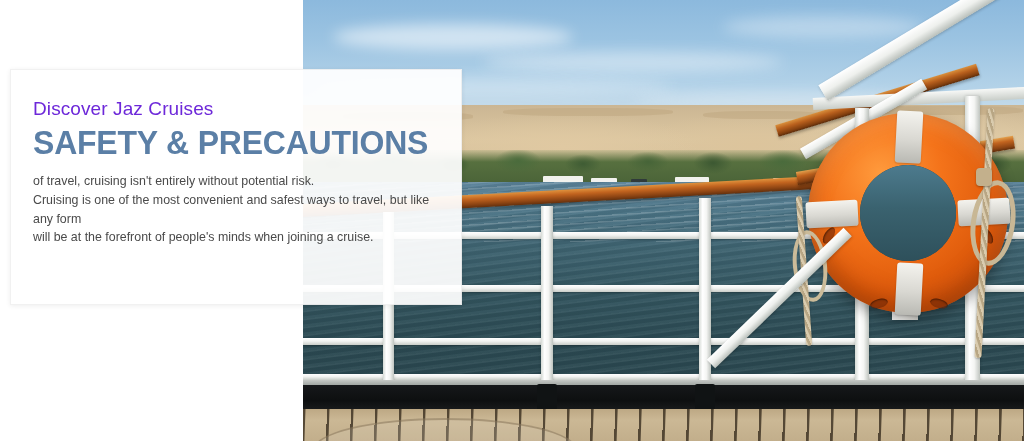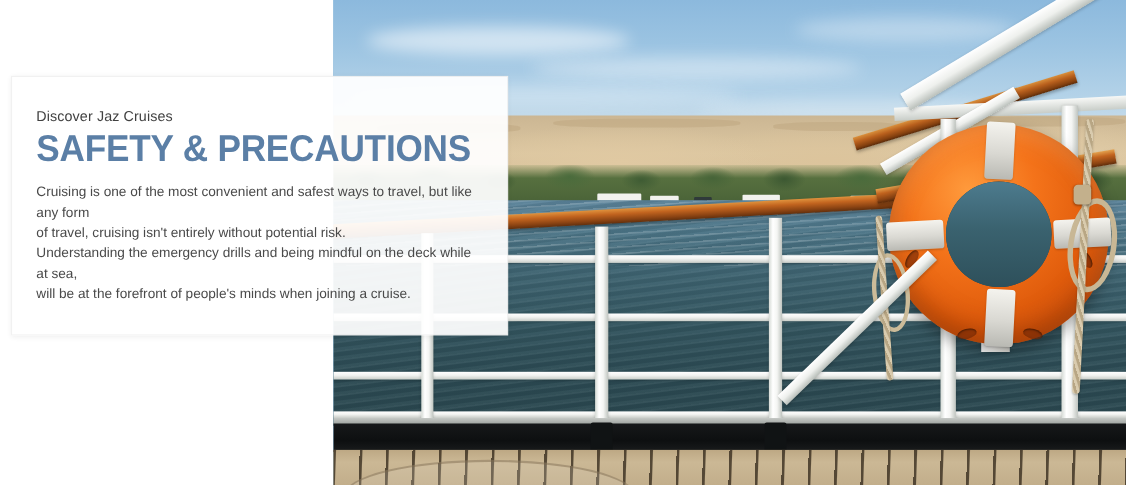--- a/index.html
+++ b/index.html
@@ -425,22 +425,22 @@
     width: 452px;
     height: 236px;
     background: rgba(255,255,255,0.935);
     border: 1px solid rgba(0,0,0,0.055);
     box-shadow: 0 1px 5px rgba(0,0,0,0.07);
     box-sizing: border-box;
     padding: 28px 24px 0 22px;
   }
 
   .eyebrow {
-    font-size: 13px;
-    color: #404040;
+    font-size: 19px;
+    color: #6d28d9;
     letter-spacing: .1px;
     margin: 0 0 4px 0;
     font-weight: 400;
     line-height: 1.2;
   }
 
   .headline {
     font-family: "Liberation Sans Narrow", "Liberation Sans", sans-serif;
     font-size: 34px;
     font-weight: 700;
@@ -564,21 +564,20 @@
     <div class="deck"></div>
     <div class="deck-circle"></div>
   </div>
 
   <div class="text-card">
     <p class="eyebrow">Discover Jaz Cruises</p>
 
     <h1 class="headline">SAFETY &amp; PRECAUTIONS</h1>
 
     <p class="body-copy">
+      <span class="ln">of travel, cruising isn't entirely without potential risk.</span>
       <span class="ln">Cruising is one of the most convenient and safest ways to travel, but like any form</span>
-      <span class="ln">of travel, cruising isn't entirely without potential risk.</span>
-      <span class="ln">Understanding the emergency drills and being mindful on the deck while at sea,</span>
       <span class="ln">will be at the forefront of people's minds when joining a cruise.</span>
     </p>
 
   </div>
 
 </div>
 
 </body></html>

